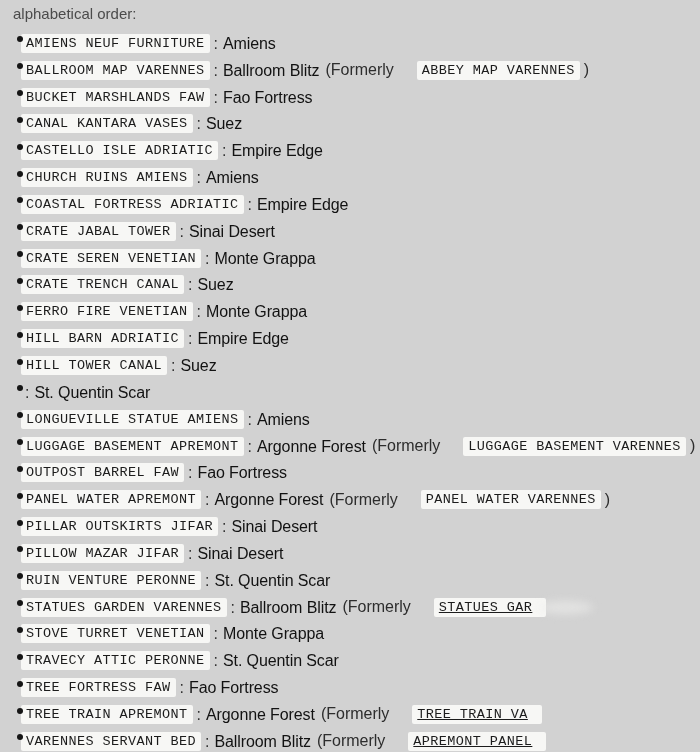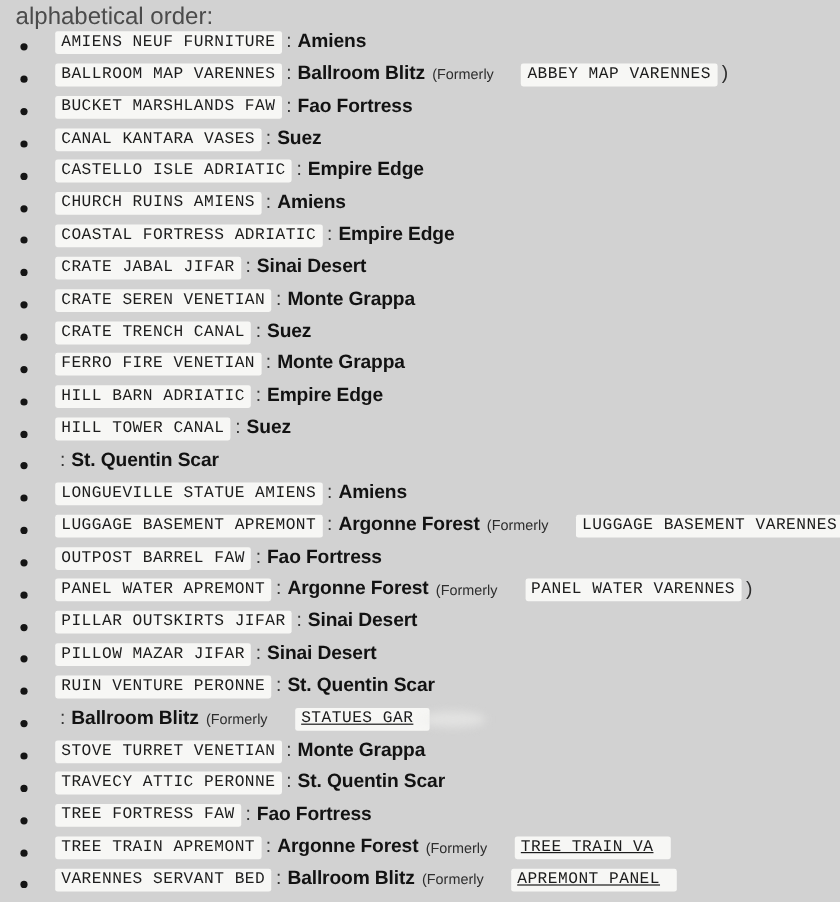--- a/index.html
+++ b/index.html
@@ -7,50 +7,50 @@
     width:700px; height:752px;
     background:#d2d2d2;
     overflow:hidden;
     position:relative;
     font-family:"Liberation Sans", sans-serif;
     color:#262626;
     -webkit-font-smoothing:antialiased;
   }
   .intro {
     position:absolute; left:13px; top:3px;
-    font-size:20px; line-height:22px; color:#4b4b4b;
+    font-size:15px; line-height:22px; color:#4b4b4b;
   }
   ul.code-list {
     position:absolute; left:0; top:26px; right:0;
     margin:0; padding:0; list-style:none;
   }
   li.entry {
     position:relative;
-    display:flex; align-items:flex-start;
+    display:flex; align-items:flex-end;
     height:26.85px;
-    padding-left:46px;
+    padding-left:21px;
     white-space:nowrap;
   }
   .bullet {
     position:absolute; left:17px; top:50%;
     width:6px; height:6px; margin-top:-3px;
     border-radius:50%; background:#151515;
   }
   .code {
     font-family:"Liberation Mono","DejaVu Sans Mono",monospace;
     font-size:13.5px; line-height:15px;
     letter-spacing:0.4px;
     background:#f7f7f5; color:#1c1c1c;
     padding:2px 5px; border-radius:2px;
     display:inline-block;
   }
   .sep { font-size:16px; color:#333333; margin:0 5px 0 4px; }
-  .map-name { font-weight:bold; font-size:16px; color:#121212; letter-spacing:-0.1px; }
+  .map-name { font-weight:normal; font-size:16px; color:#121212; letter-spacing:-0.1px; }
   .formerly-group { display:inline-flex; align-items:center; }
-  .formerly-label { font-size:12px; color:#2d2d2d; margin-left:6px; }
+  .formerly-label { font-size:16px; color:#2d2d2d; margin-left:6px; }
   .formerly-group .code { margin-left:23px; }
   .close-paren { font-size:16px; color:#2d2d2d; margin-left:4px; }
   .truncated { padding-right:14px;text-decoration:underline; }
   .smudge {
     display:inline-block;
     width:55px; height:13px;
     margin-left:-8px;
     border-radius:50%;
     background:rgba(238,238,236,0.6);
     filter:blur(4px);
@@ -110,21 +110,21 @@
   </li>
     <li class="entry">
     <span class="bullet"></span>
     <span class="code">COASTAL FORTRESS ADRIATIC</span>
     <span class="sep">:</span>
     <span class="map-name">Empire Edge</span>
 
   </li>
     <li class="entry">
     <span class="bullet"></span>
-    <span class="code">CRATE JABAL JIFAR</span>
+    <span class="code">CRATE JABAL TOWER</span>
     <span class="sep">:</span>
     <span class="map-name">Sinai Desert</span>
 
   </li>
     <li class="entry">
     <span class="bullet"></span>
     <span class="code">CRATE SEREN VENETIAN</span>
     <span class="sep">:</span>
     <span class="map-name">Monte Grappa</span>
 
@@ -215,20 +215,21 @@
   </li>
     <li class="entry">
     <span class="bullet"></span>
     <span class="code">RUIN VENTURE PERONNE</span>
     <span class="sep">:</span>
     <span class="map-name">St. Quentin Scar</span>
 
   </li>
     <li class="entry">
     <span class="bullet"></span>
+    <span class="code">STATUES GARDEN VARENNES</span>
     <span class="sep">:</span>
     <span class="map-name">Ballroom Blitz</span>
     <span class="formerly-group">
       <span class="formerly-label">(Formerly</span>
       <span class="code truncated">STATUES GAR</span>
 
     <span class="smudge"></span>
       </span>
   </li>
     <li class="entry">

